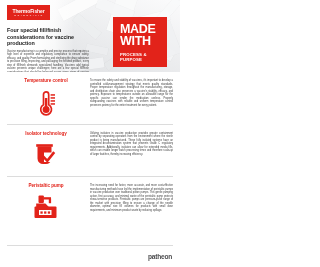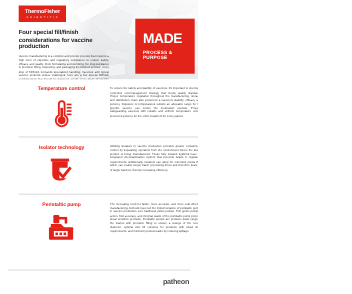--- a/index.html
+++ b/index.html
@@ -3,21 +3,21 @@
 <meta charset="utf-8">
 <title>Infographic</title>
 <style>
   html,body{margin:0;padding:0;}
   body{
     width:180px;height:267px;overflow:hidden;
     background:#ffffff;
     font-family:"Liberation Sans", sans-serif;
     -webkit-font-smoothing:antialiased;
   }
-  .page{position:relative;width:180px;height:267px;background:#fff;padding-left:10px;}
+  .page{position:relative;width:180px;height:267px;background:#fff;}
 
   
   .hero{position:relative;width:180px;height:72px;overflow:hidden;background:#f2f3f4;}
   .hero-bg{position:absolute;inset:0;
     background:
       linear-gradient(135deg,rgba(255,255,255,.9) 0%,rgba(255,255,255,0) 40%),
       linear-gradient(200deg,#fbfbfc 0%,#e9eaec 55%,#dcdee1 100%);
   }
   
   .shard{position:absolute;background:#ffffff;opacity:.95;
@@ -101,20 +101,21 @@
       <div class="logo-sub">S C I E N T I F I C</div>
     </div>
 
     <div class="hero-text">
       <div class="headline">Four special fill/finish considerations for vaccine production</div>
       <div class="intro">Vaccine manufacturing is a complex and precise process that requires a high level of expertise and regulatory compliance to ensure safety, efficacy, and quality. From formulating and sterilizing the drug substance to precision filling, inspecting, and packaging the finished product, every step of fill/finish demands specialized handling. Vaccines add typical vaccine presents unique challenges; here are a few special fill/finish considerations that should be balanced across every stage of vaccine production.</div>
     </div>
 
     <div class="made">
       <div class="made-l1">MADE</div>
+      <div class="made-l2">WITH</div>
       <div class="made-sub">PROCESS &amp; PURPOSE</div>
     </div>
   </div>
 
   <div class="sections">
 
     <div class="section">
       <div class="sec-left">
         <div class="sec-title">Temperature control</div>
         <div class="sec-icon">

